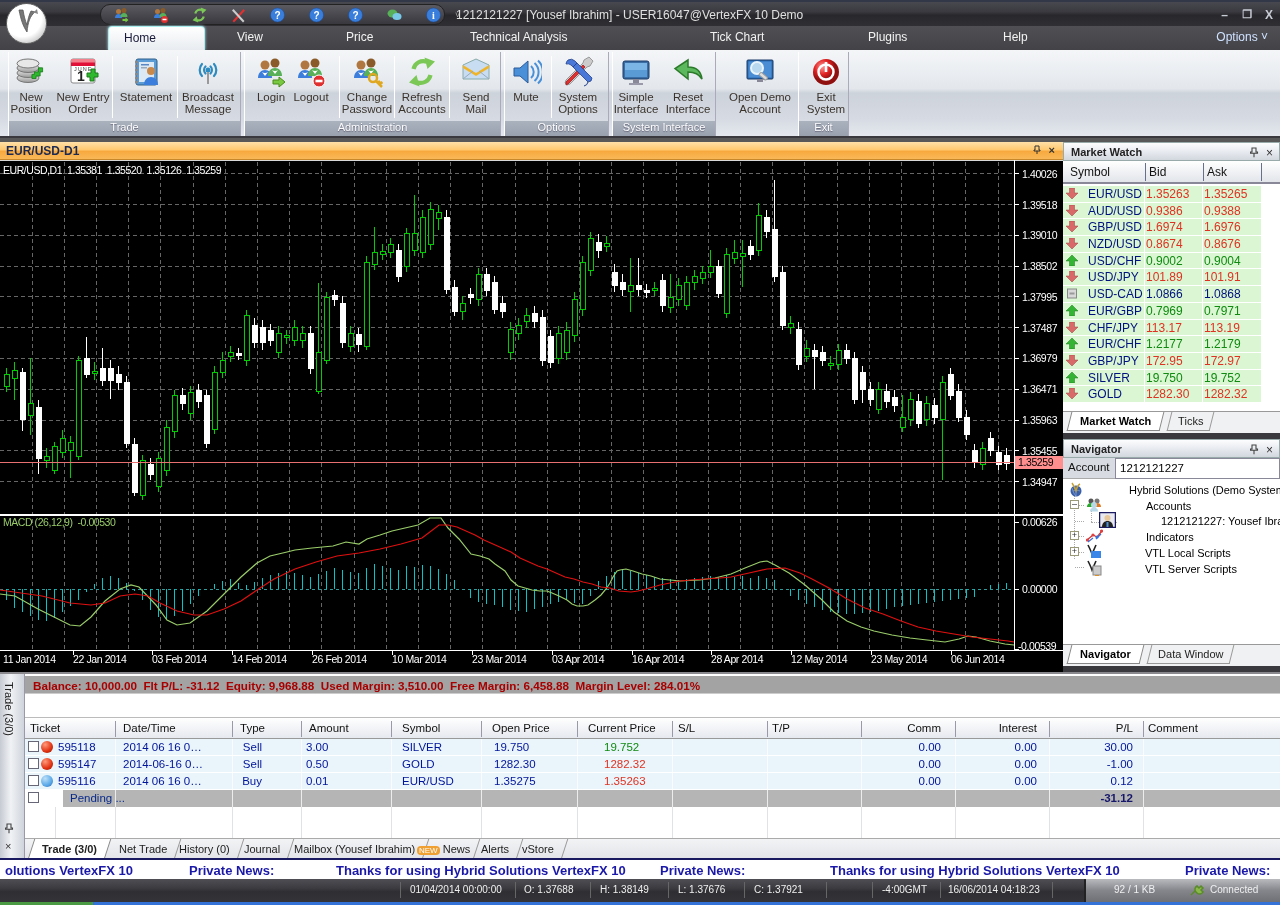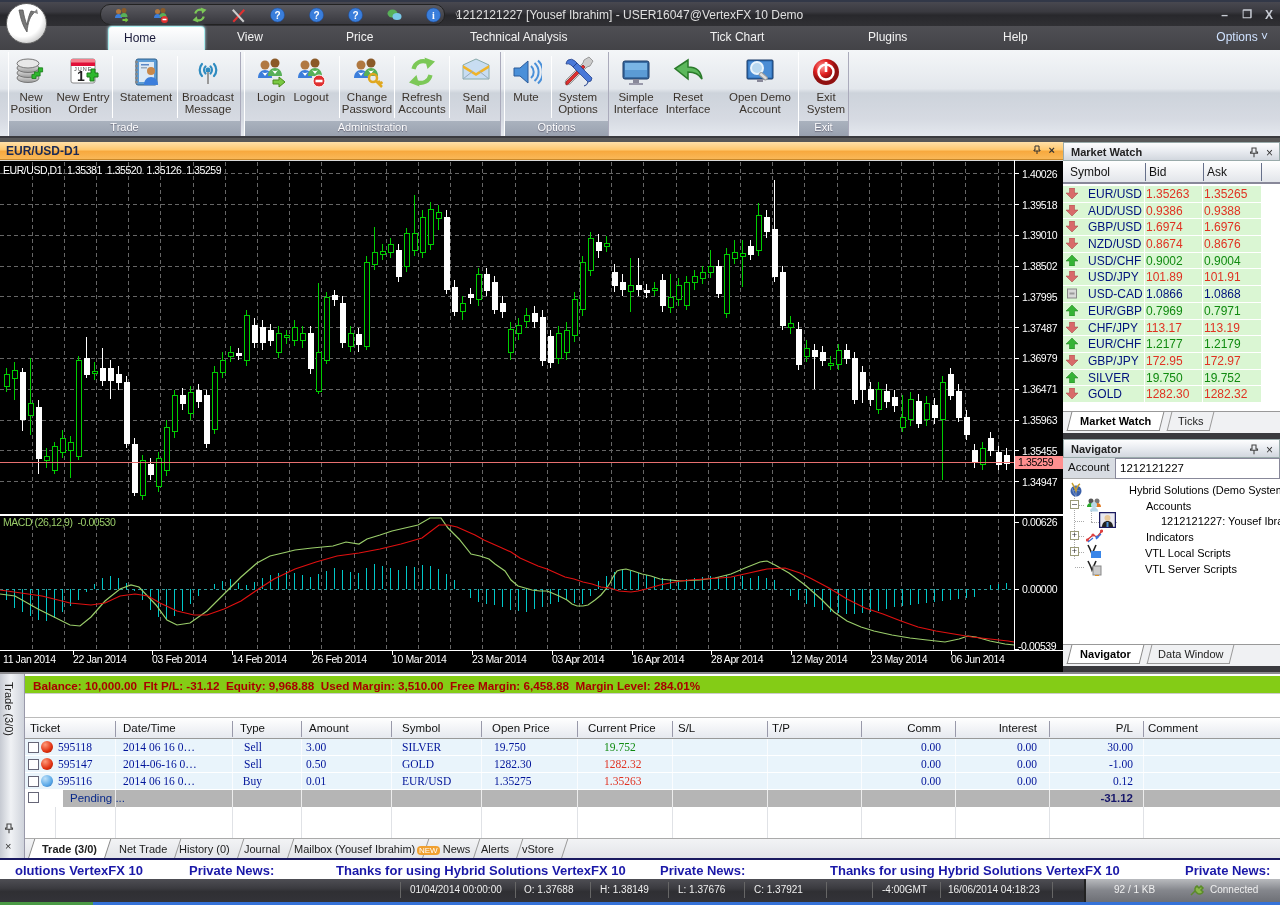--- a/index.html
+++ b/index.html
@@ -58,27 +58,27 @@
 #acctrow { position:absolute; top:19px; left:0; width:217px; height:21px; background:#d8dce2; border-bottom:1px solid #aaa; }
 #acctrow .lab { position:absolute; left:5px; top:3px; font-size:11.5px; color:#111; }
 #acctrow .inp { position:absolute; left:52px; top:0px; width:165px; height:21px; background:#fff; border:1px solid #889; font-size:11.5px; padding:3px 0 0 4px; }
 .ti { position:absolute; font-size:11px; color:#000; white-space:nowrap;margin-left:40px; }
 .pm { position:absolute; width:9px; height:9px; border:1px solid #9a9a78; background:#fff; font-size:9px; line-height:7px; text-align:center; color:#333; }
 
 
 #trade { left:0; top:672px; width:1280px; height:186px; background:#fff; border-top:2px solid #8a8a8e; }
 #tstrip { position:absolute; left:0; top:0; width:25px; height:184px; background:linear-gradient(90deg,#c6cad2,#f0f2f5 45%,#cfd3db); border-right:1px solid #99a; }
 #tstrip .vtxt { position:absolute; left:-21px; top:29px; width:60px; height:12px; transform:rotate(90deg); transform-origin:center; font-size:11px; color:#222; text-align:center; white-space:nowrap; }
-#balrow { position:absolute; left:25px; top:2px; width:1255px; height:18px; background:#84cc16; border-bottom:1px solid #ccc; font-size:11.7px; font-weight:bold; color:#a80000; padding:3px 0 0 8px; }
+#balrow { position:absolute; left:25px; top:2px; width:1255px; height:18px; background:#a3a3a3; border-bottom:1px solid #ccc; font-size:11.7px; font-weight:bold; color:#a80000; padding:3px 0 0 8px; }
 #chkrow { position:absolute; left:25px; top:21px; width:1255px; height:21px; background:#f6f8fa; font-size:11.5px; color:#1a3faa; }
 .chk { position:absolute; top:3px; width:13px; height:13px; background:#fff; border:1px solid #8aa; }
 #thdr { position:absolute; left:25px; top:43px; width:1255px; height:22px; background:linear-gradient(#ffffff,#e6e9ef); border-top:1px solid #bbb; border-bottom:1px solid #999; font-size:11.5px; color:#111; }
 #thdr span { position:absolute; top:4px; }
 #thdr .vs { position:absolute; top:3px; height:16px; width:1px; background:#99a; }
-.trow { position:relative; height:17px; font-size:11.5px; color:#00149a; border-bottom:1px solid #fff; box-sizing:border-box;font-family:Liberation Serif, serif; }
+.trow { position:relative; height:17px; font-size:11.5px; color:#00149a; border-bottom:1px solid #fff; box-sizing:border-box; }
 .rs { position:absolute; top:0; bottom:0; width:1px; background:rgba(255,255,255,0.75); }
 .c0 { position:absolute; left:3px; top:1px; }
 .cb { display:inline-block; width:11px; height:11px; border:1px solid #667; background:#fff; vertical-align:middle; }
 .ball { display:inline-block; width:12px; height:12px; border-radius:50%; margin-left:2px; vertical-align:middle; }
 .tc { position:absolute; top:2px; }
 .tcr { position:absolute; top:2px; }
 #pendrow { position:relative; height:17px; font-size:11.5px; color:#00149a; background:#fff; }
 #pendgrey { position:absolute; left:38px; top:0; right:0; bottom:0; background:#b5b5b5; }
 #tabs { position:absolute; left:25px; top:164px; width:1255px; height:21px; background:linear-gradient(#f2f3f5,#e2e4e8); border-top:1px solid #aaa; font-size:11px; color:#222; }
 .btab { position:absolute; top:0; height:20px; padding:4px 10px 0 10px; border-right:1px solid #999; transform:skewX(-18deg); background:transparent; }
@@ -171,20 +171,23 @@
 
 <div id="ribbon" class="abs">
   <div class="rgroup" style="left:244px;width:257px">
       <div class="glabel">Administration</div>
     </div>
   <div class="rgroup" style="left:8px;width:233px">
       <div class="glabel">Trade</div>
     </div>
   <div class="rgroup" style="left:504px;width:105px">
       <div class="glabel">Options</div>
+    </div>
+  <div class="rgroup" style="left:612px;width:104px">
+      <div class="glabel">System Interface</div>
     </div>
   <div class="rgroup" style="left:798px;width:51px">
       <div class="glabel">Exit</div>
     </div>
   <div class="rsep" style="left:112px"></div>
     <div class="rsep" style="left:177px"></div>
   <div class="rsep" style="left:339px"></div>
     <div class="rsep" style="left:394px"></div>
     <div class="rsep" style="left:449px"></div>
   <div class="rsep" style="left:551px"></div>
@@ -1197,21 +1200,21 @@
       <div class="vs2" style="left:647px"></div>
       <div class="vs2" style="left:742px"></div>
       <div class="vs2" style="left:836px"></div>
       <div class="vs2" style="left:930px"></div>
       <div class="vs2" style="left:1024px"></div>
       <div class="vs2" style="left:1118px"></div>
   </div>
 </div>
 
 <div id="news" class="abs">
-  <span style="left:15px">olutions VertexFX 10</span>
+  <span style="left:5px">olutions VertexFX 10</span>
   <span style="left:189px">Private News:</span>
   <span style="left:336px">Thanks for using Hybrid Solutions VertexFX 10</span>
   <span style="left:660px">Private News:</span>
   <span style="left:830px">Thanks for using Hybrid Solutions VertexFX 10</span>
   <span style="left:1185px">Private News:</span>
 </div>
 
 <div id="status" class="abs">
   <div class="sep" style="left:400px"></div>
   <div class="seg" style="left:410px">01/04/2014 00:00:00</div>

